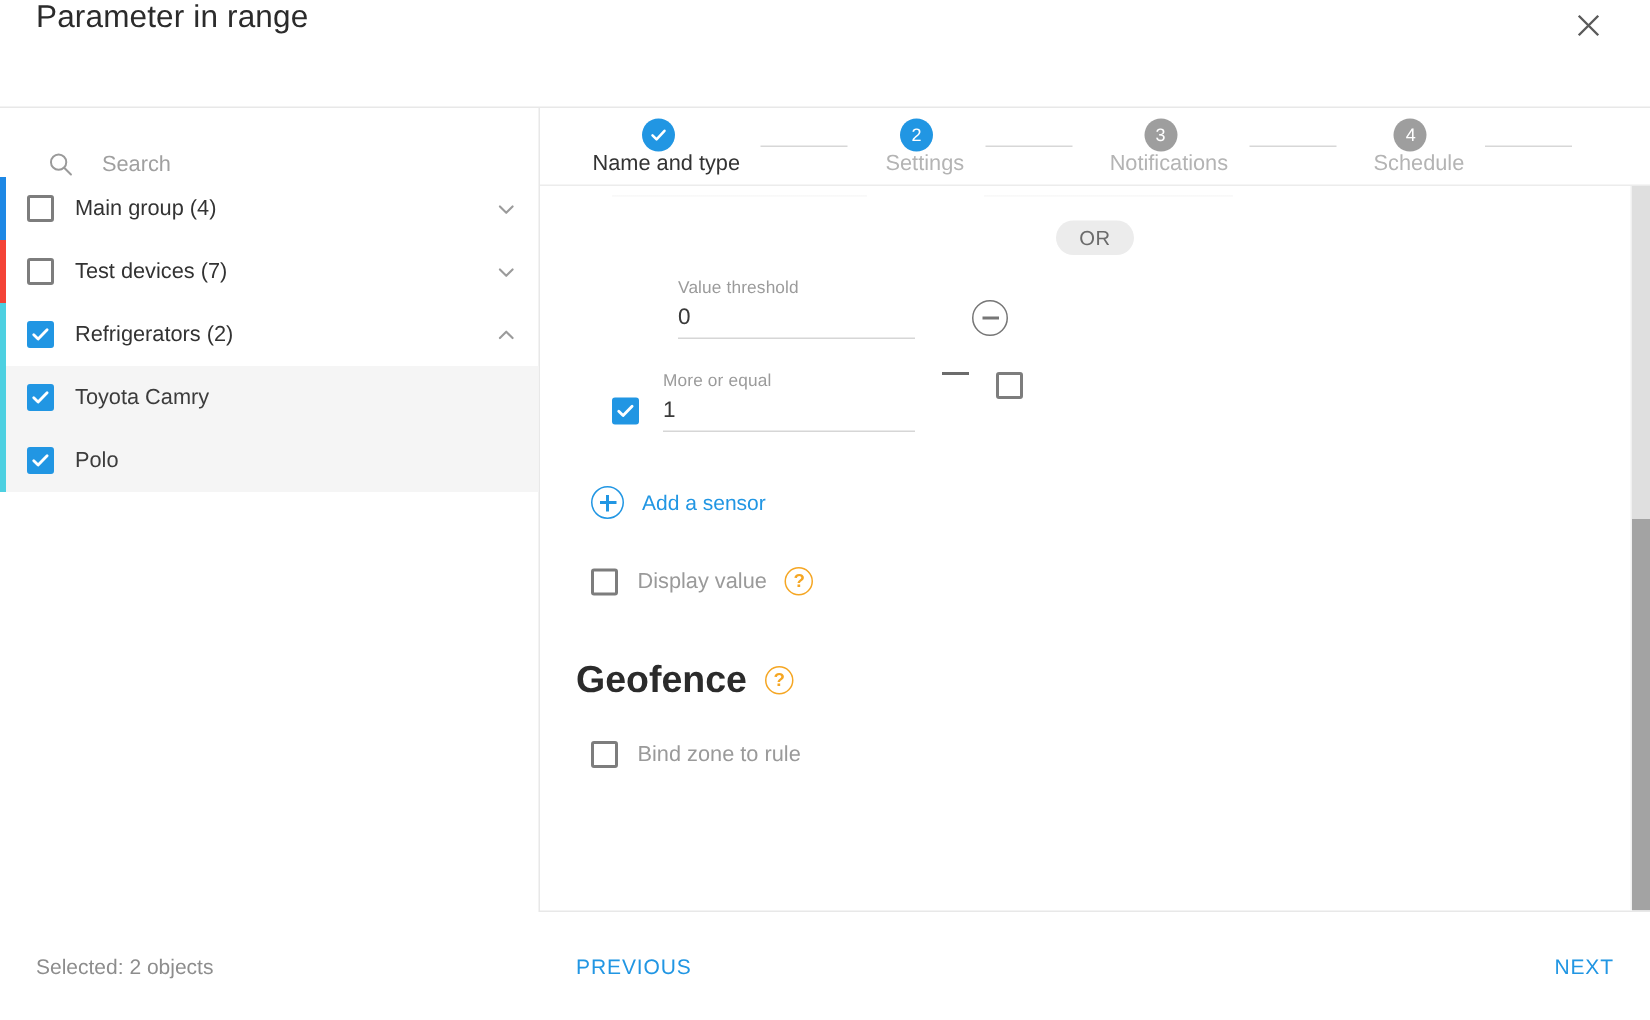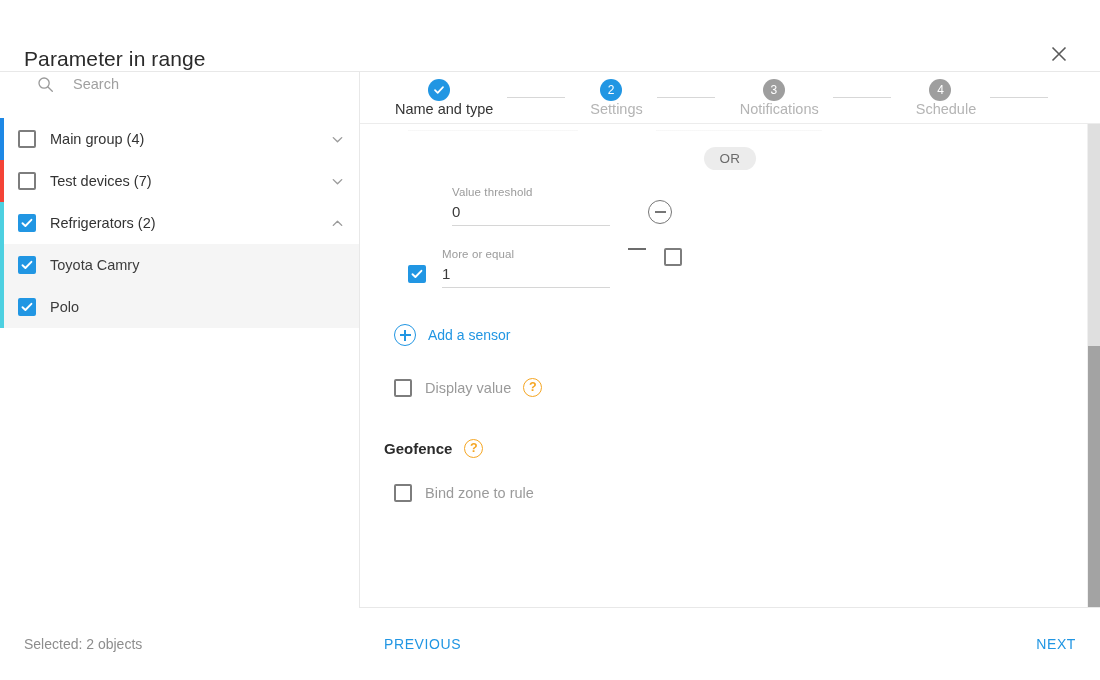--- a/index.html
+++ b/index.html
@@ -12,21 +12,21 @@
   .dialog {
     position: relative;
     width: 1100px; height: 680px;
     background: #ffffff;
     display: flex; flex-direction: column;
   }
 
   
   .titlebar {
     height: 72px; min-height: 72px;
-    display: flex; align-items: flex-end;
+    display: flex; align-items: flex-start;
     padding: 0 24px 0 24px;
     border-bottom: 1px solid #e8e8e8;
     background: #fff;
     gap: 32px;
   }
   .dialog-title {
     font-size: 21px; color: #2b2b2b; font-weight: 400;
     letter-spacing: .1px;
   }
   .close-btn {
@@ -41,22 +41,22 @@
   .body { flex: 1; display: flex; min-height: 0; }
 
   
   .sidebar {
     width: 360px; min-width: 360px;
     border-right: 1px solid #e8e8e8;
     display: flex; flex-direction: column;
     background: #fff;
   }
   .search-row {
-    height: 42px; display: flex; align-items: flex-start;
-    padding: 0 16px; margin-top: 4px; margin-left: 21px;
+    height: 42px; display: flex; align-items: flex-end;
+    padding: 0 32px; margin-top: 4px;
   }
   .search-icon { width: 22px; color: #9a9a9a; display:flex; align-items:center;}
   .search-input {
     flex: 1; border: none; outline: none;
     font-family: "Liberation Sans", sans-serif;
     font-size: 14.5px; color: #3b3b3b;
     padding-left: 14px; background: transparent;
   }
   .search-input::placeholder { color: #a0a0a0; }
 
@@ -236,21 +236,21 @@
     display: flex; align-items: center; justify-content: center;
     margin-left: 12px; cursor: pointer;
     font-family: "Liberation Sans", sans-serif;
     line-height: 1;
   }
   .section-title-row {
     display: flex; align-items: center;
     margin-top: 42px; padding-left: 0px;
   }
   .section-title {
-    font-size: 15px; color: #2b2b2b; font-weight: 700;
+    font-size: 25px; color: #2b2b2b; font-weight: 700;
   }
 
   
   .vscroll {
     position: absolute; right: 0; top: 0; bottom: 0;
     width: 13px; background: #ffffff;
     border-left: 1px solid #f0f0f0;
   }
   .vscroll-track { position: absolute; inset: 0; background: #fff; }
   .vscroll-upper {

